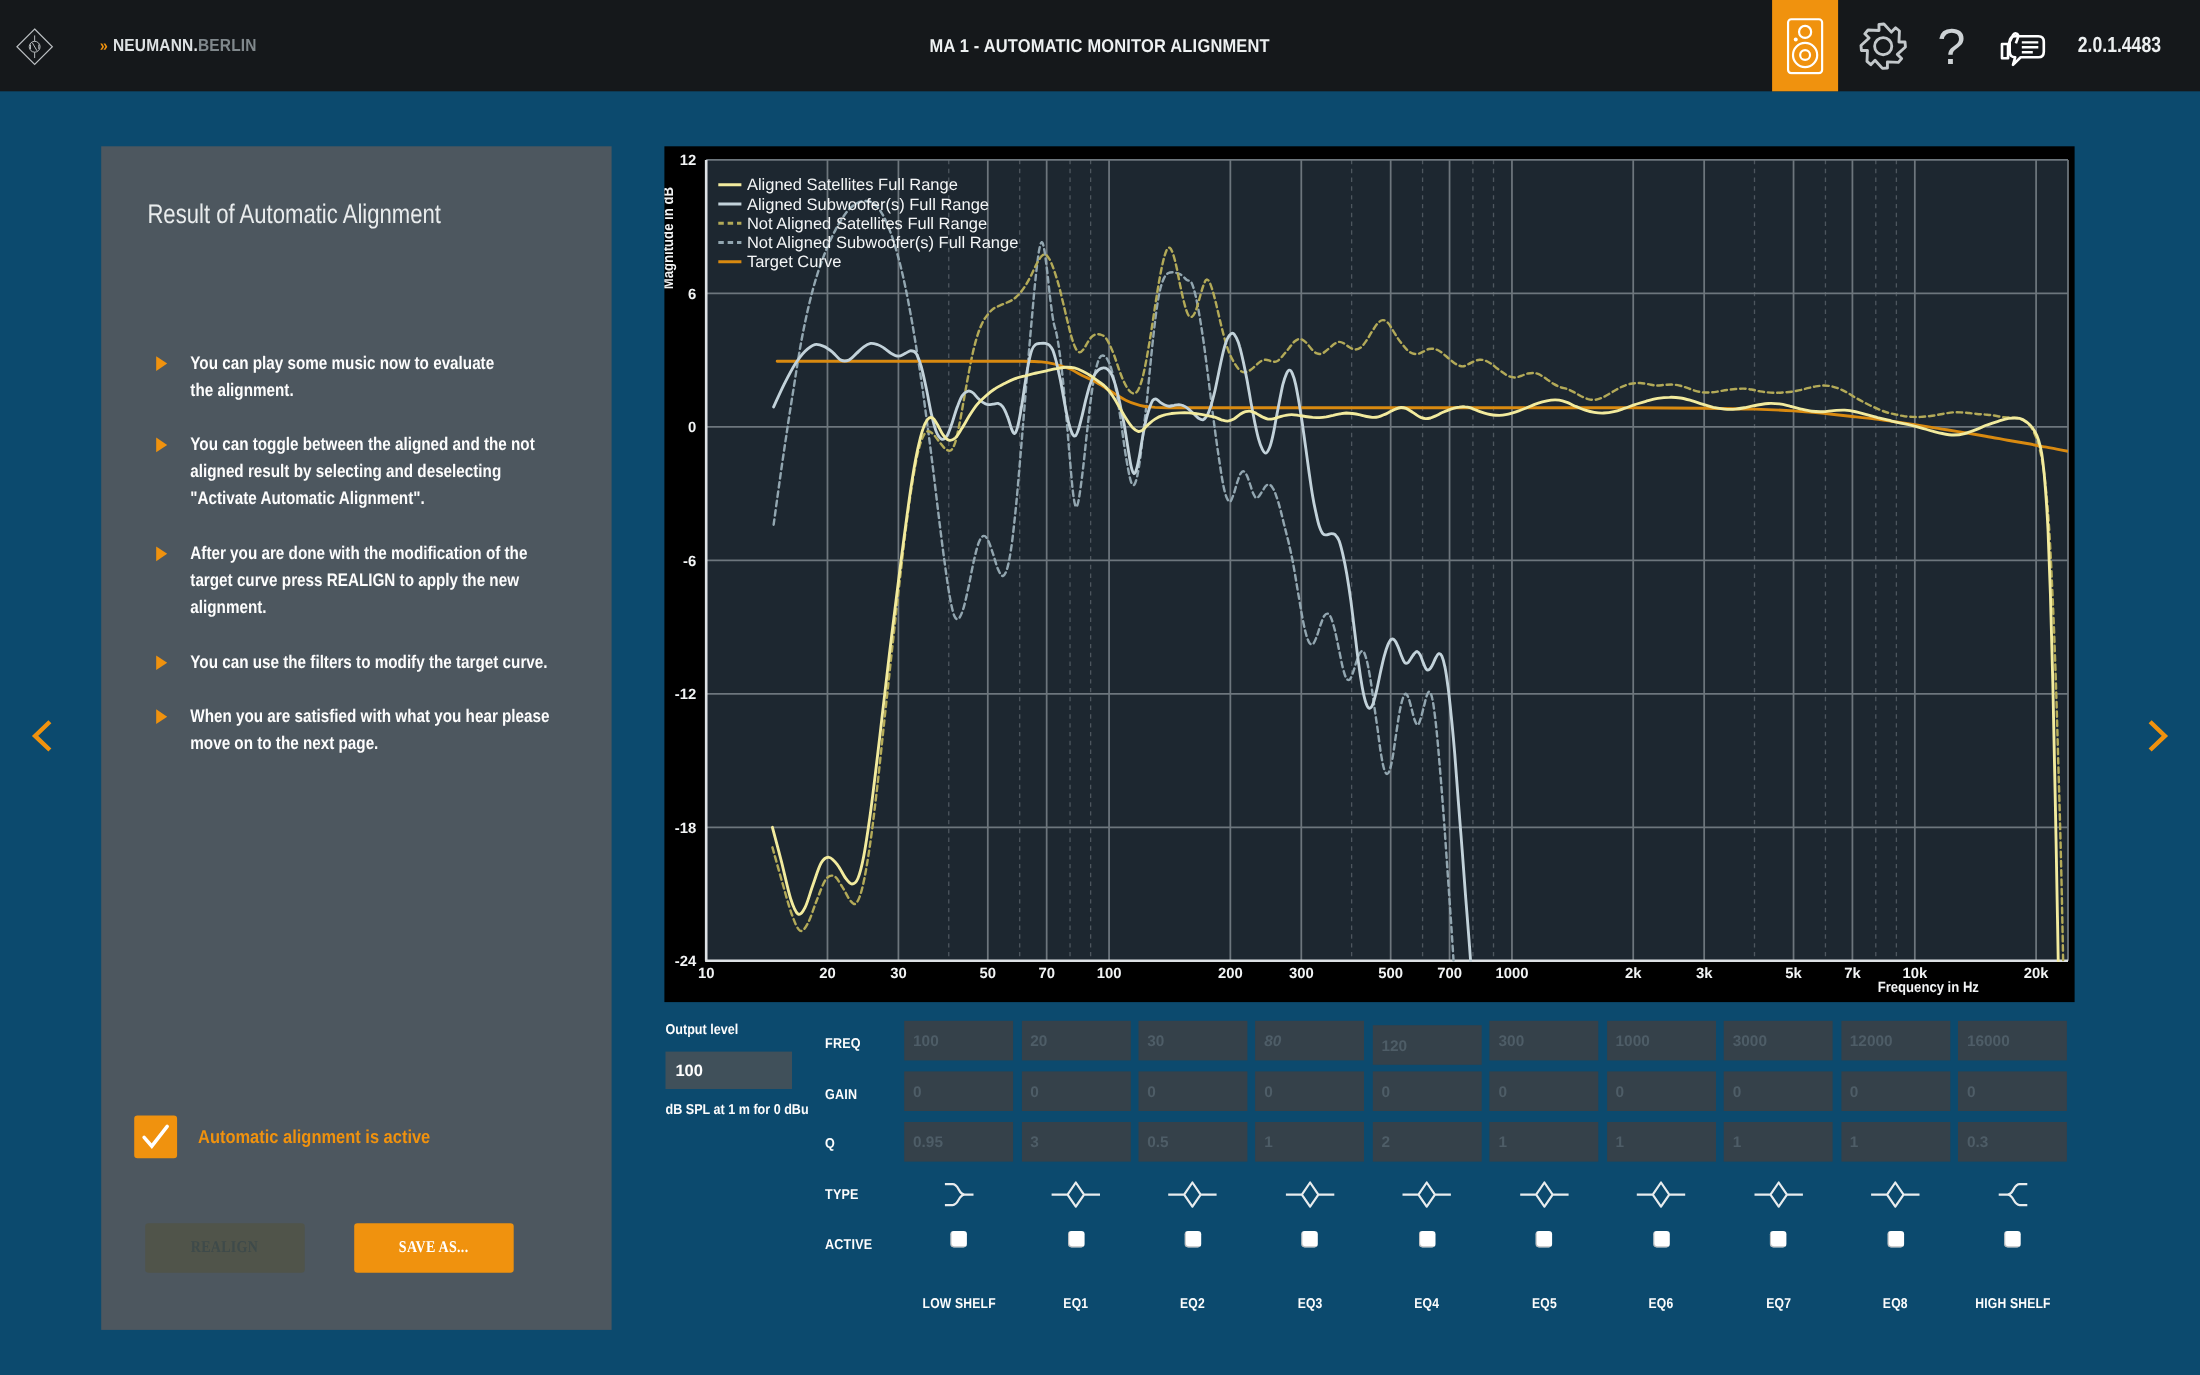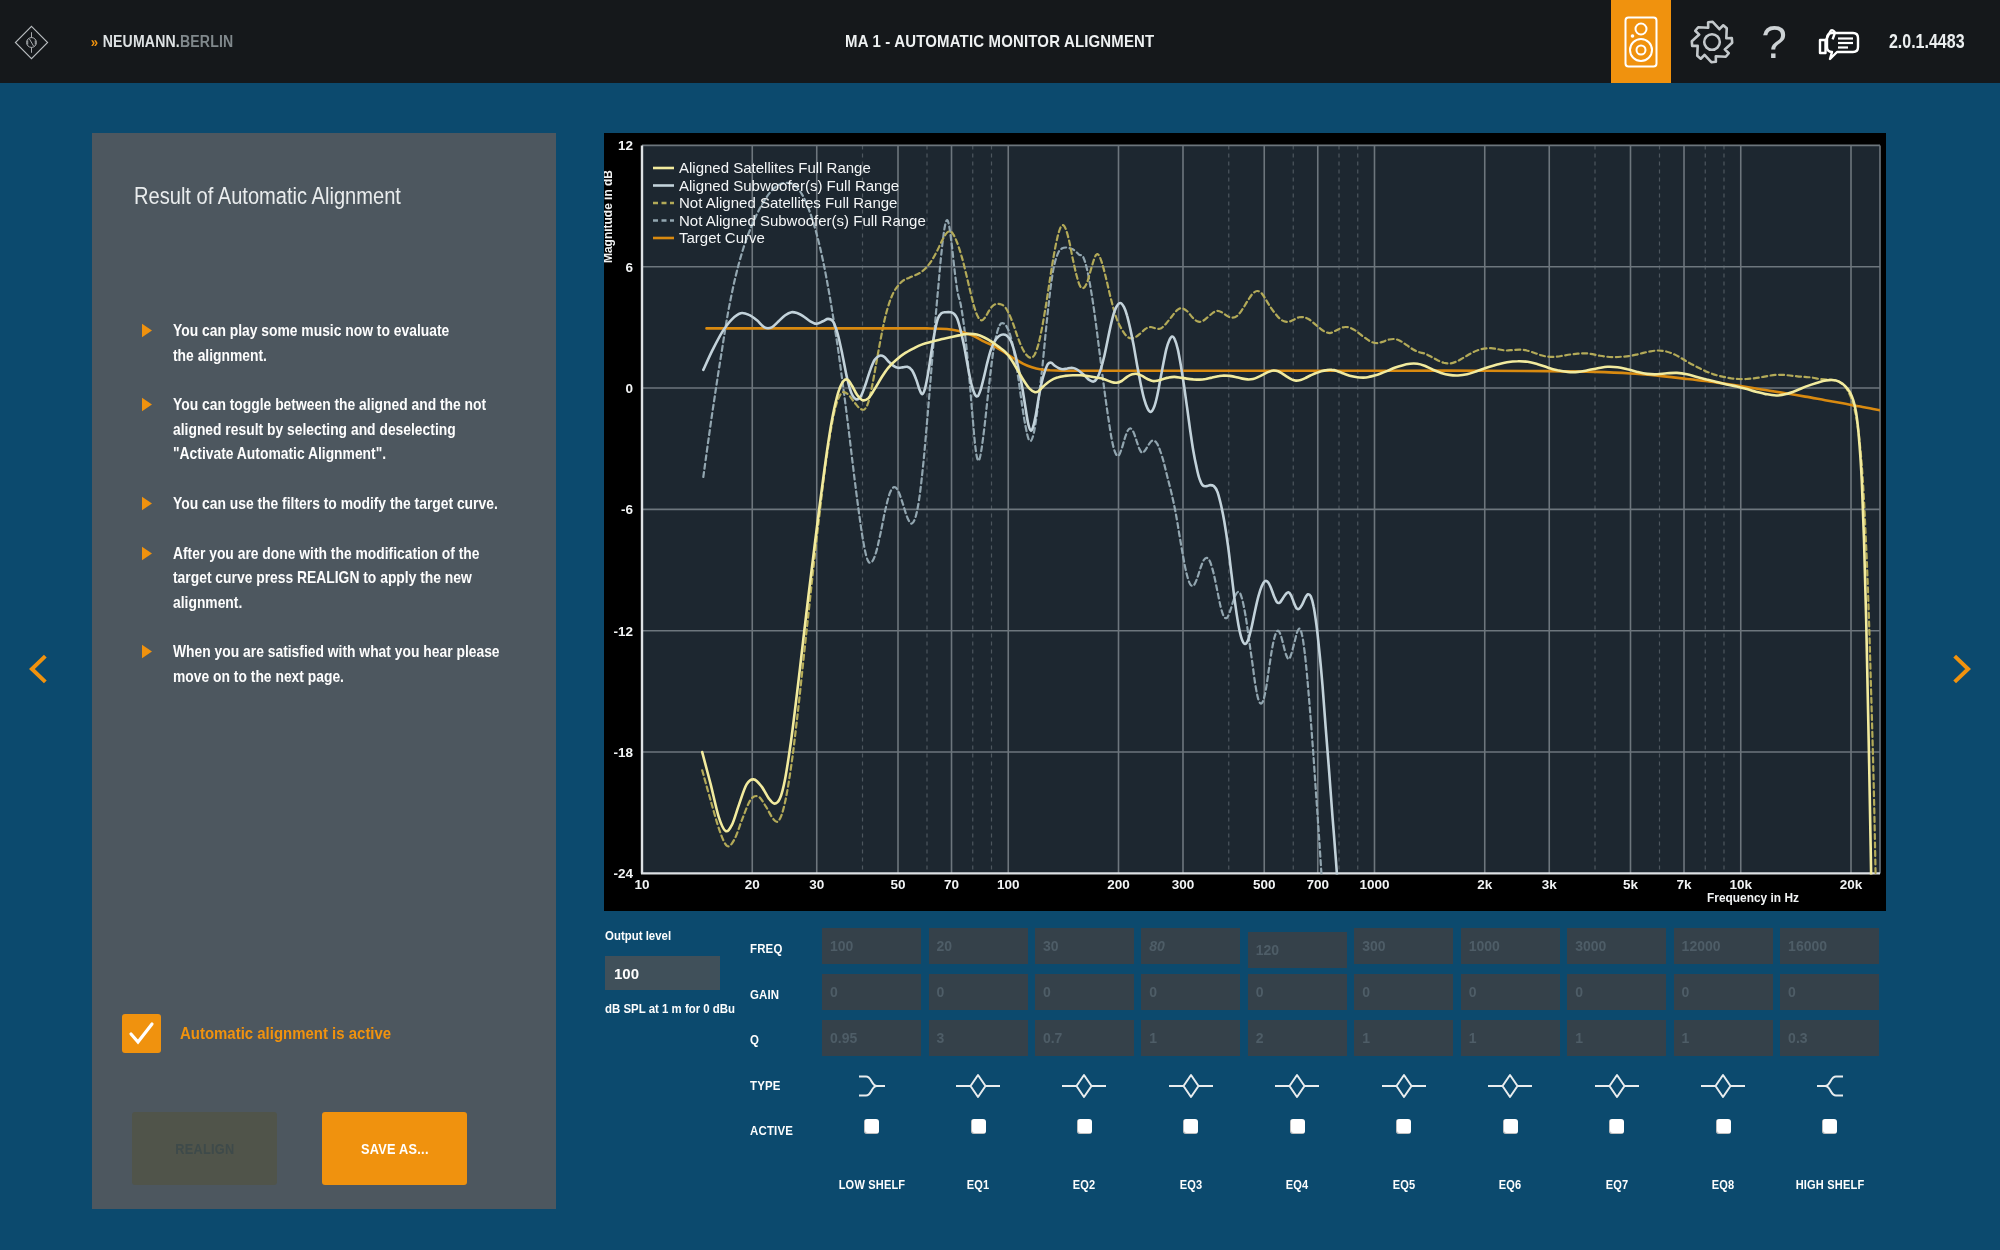--- a/index.html
+++ b/index.html
@@ -29,22 +29,22 @@
   .panel{position:absolute;left:92px;top:133px;width:464px;height:1076px;background:#4d575f;}
   .panel-heading{position:absolute;left:42px;top:49px;color:#e9eced;font-size:24.5px;font-weight:normal;transform:scaleX(.82);transform-origin:0 0;white-space:pre;}
   .instructions{position:absolute;left:49px;top:185px;width:440px;}
   .instr-item{display:flex;margin-bottom:25px;}
   .instr-marker{flex:0 0 12px;margin-top:5px;}
   .instr-text{margin-left:20px;color:#fdfdfd;font-size:16.5px;font-weight:bold;line-height:24.6px;white-space:pre;transform:scaleX(.84);transform-origin:0 0;}
   .alignment-checkbox{position:absolute;left:30px;top:881px;width:39px;height:39px;background:#f0920e;
                       border-radius:3px;cursor:pointer;display:flex;align-items:center;justify-content:center;}
   .checkbox-label{position:absolute;left:88px;top:881px;height:39px;display:flex;align-items:center;
                   color:#f0920e;font-size:17px;font-weight:bold;transform:scaleX(.88);transform-origin:0 50%;white-space:pre;}
-  .btn{position:absolute;top:979px;width:145px;height:73px;border:none;border-radius:3px;
-       font-family:Liberation Sans, sans-serif;font-size:15px;font-weight:bold;letter-spacing:.3px;}
+  .btn{position:absolute;top:979px;width:145px;height:45px;border:none;border-radius:3px;
+       font-family:Liberation Serif, serif;font-size:15px;font-weight:bold;letter-spacing:.3px;}
   .btn span{display:inline-block;transform:scaleX(.85);}
   .btn-realign{left:40px;background:#50544a;color:#3e4a4a;}
   .btn-saveas{left:230px;background:#f0920e;color:#ffffff;cursor:pointer;}
   
   .nav-arrow{position:absolute;top:650px;width:22px;height:38px;cursor:pointer;}
   .nav-prev{left:27px;}
   .nav-next{left:1951px;}
   
   .chart-frame{position:absolute;left:604px;top:133px;width:1282px;height:778px;background:#000000;}
   
@@ -128,29 +128,29 @@
             <path d="M1 0.8 L11 7.5 L1 14.2 Z" fill="#f0920e"></path>
           </svg>
           <div class="instr-text">You can toggle between the aligned and the not
 aligned result by selecting and deselecting
 "Activate Automatic Alignment".</div>
         </div>
         <div class="instr-item">
           <svg class="instr-marker" width="12" height="15" viewBox="0 0 12 15">
             <path d="M1 0.8 L11 7.5 L1 14.2 Z" fill="#f0920e"></path>
           </svg>
-          <div class="instr-text">You can use the filters to modify the target curve.</div>
-        </div>
-        <div class="instr-item">
-          <svg class="instr-marker" width="12" height="15" viewBox="0 0 12 15">
-            <path d="M1 0.8 L11 7.5 L1 14.2 Z" fill="#f0920e"></path>
-          </svg>
           <div class="instr-text">After you are done with the modification of the
 target curve press REALIGN to apply the new
 alignment.</div>
+        </div>
+        <div class="instr-item">
+          <svg class="instr-marker" width="12" height="15" viewBox="0 0 12 15">
+            <path d="M1 0.8 L11 7.5 L1 14.2 Z" fill="#f0920e"></path>
+          </svg>
+          <div class="instr-text">You can use the filters to modify the target curve.</div>
         </div>
         <div class="instr-item">
           <svg class="instr-marker" width="12" height="15" viewBox="0 0 12 15">
             <path d="M1 0.8 L11 7.5 L1 14.2 Z" fill="#f0920e"></path>
           </svg>
           <div class="instr-text">When you are satisfied with what you hear please
 move on to the next page.</div>
         </div>
       </div>
     <div class="alignment-checkbox">
@@ -288,21 +288,21 @@
       <div class="eq-cell" style="left: 928.5px; top: 1020px;">3</div>
       <div class="eq-type" style="left: 928.5px; top: 1071px;">
         <svg width="46" height="26" viewBox="0 0 46 26">
           <path d="M1 13 H15 M31 13 H45 M23 2 L30.5 13 L23 24 L15.5 13 Z" fill="none" stroke="#e8ecee" stroke-width="2" stroke-linejoin="round"></path>
         </svg>
       </div>
       <div class="eq-active" style="left: 970.5px; top: 1119px;"></div>
       <div class="eq-name" style="left: 908px; top: 1177px;">EQ1</div>
       <div class="eq-cell" style="left: 1034.9px; top: 928px;">30</div>
       <div class="eq-cell" style="left: 1034.9px; top: 974px;">0</div>
-      <div class="eq-cell" style="left: 1034.9px; top: 1020px;">0.7</div>
+      <div class="eq-cell" style="left: 1034.9px; top: 1020px;">0.5</div>
       <div class="eq-type" style="left: 1034.9px; top: 1071px;">
         <svg width="46" height="26" viewBox="0 0 46 26">
           <path d="M1 13 H15 M31 13 H45 M23 2 L30.5 13 L23 24 L15.5 13 Z" fill="none" stroke="#e8ecee" stroke-width="2" stroke-linejoin="round"></path>
         </svg>
       </div>
       <div class="eq-active" style="left: 1076.9px; top: 1119px;"></div>
       <div class="eq-name" style="left: 1014.4px; top: 1177px;">EQ2</div>
       <div class="eq-cell" style="left: 1141.3px; top: 928px; font-style: italic;">80</div>
       <div class="eq-cell" style="left: 1141.3px; top: 974px;">0</div>
       <div class="eq-cell" style="left: 1141.3px; top: 1020px;">1</div>

